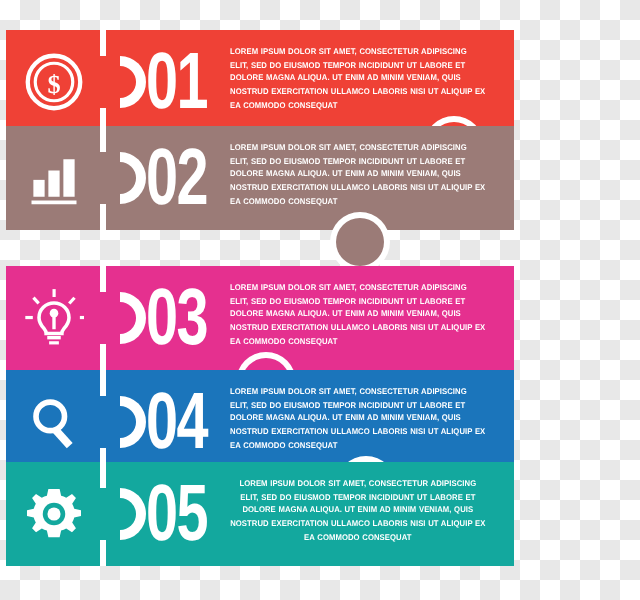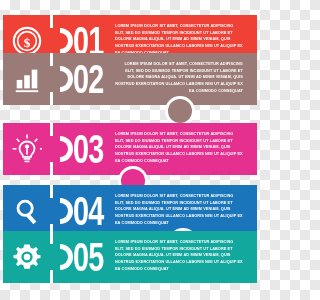--- a/index.html
+++ b/index.html
@@ -31,24 +31,24 @@
 
   .row {
     position: absolute;
     left: 0;
     width: 254px;
     height: 52px;
     overflow: visible;
   }
 
   .row-0 { top: 0px; }
-  .row-1 { top: 38px; text-align: right; }
-  .row-2 { top: 108px; }
+  .row-1 { top: 48px; }
+  .row-2 { top: 118px; }
   .row-3 { top: 170px; }
-  .row-4 { top: 216px; }
+  .row-4 { top: 216px; text-align: center; }
 
   
   .bar {
     position: absolute;
     left: 0;
     top: 0;
     width: 254px;
     height: 52px;
   }
 

